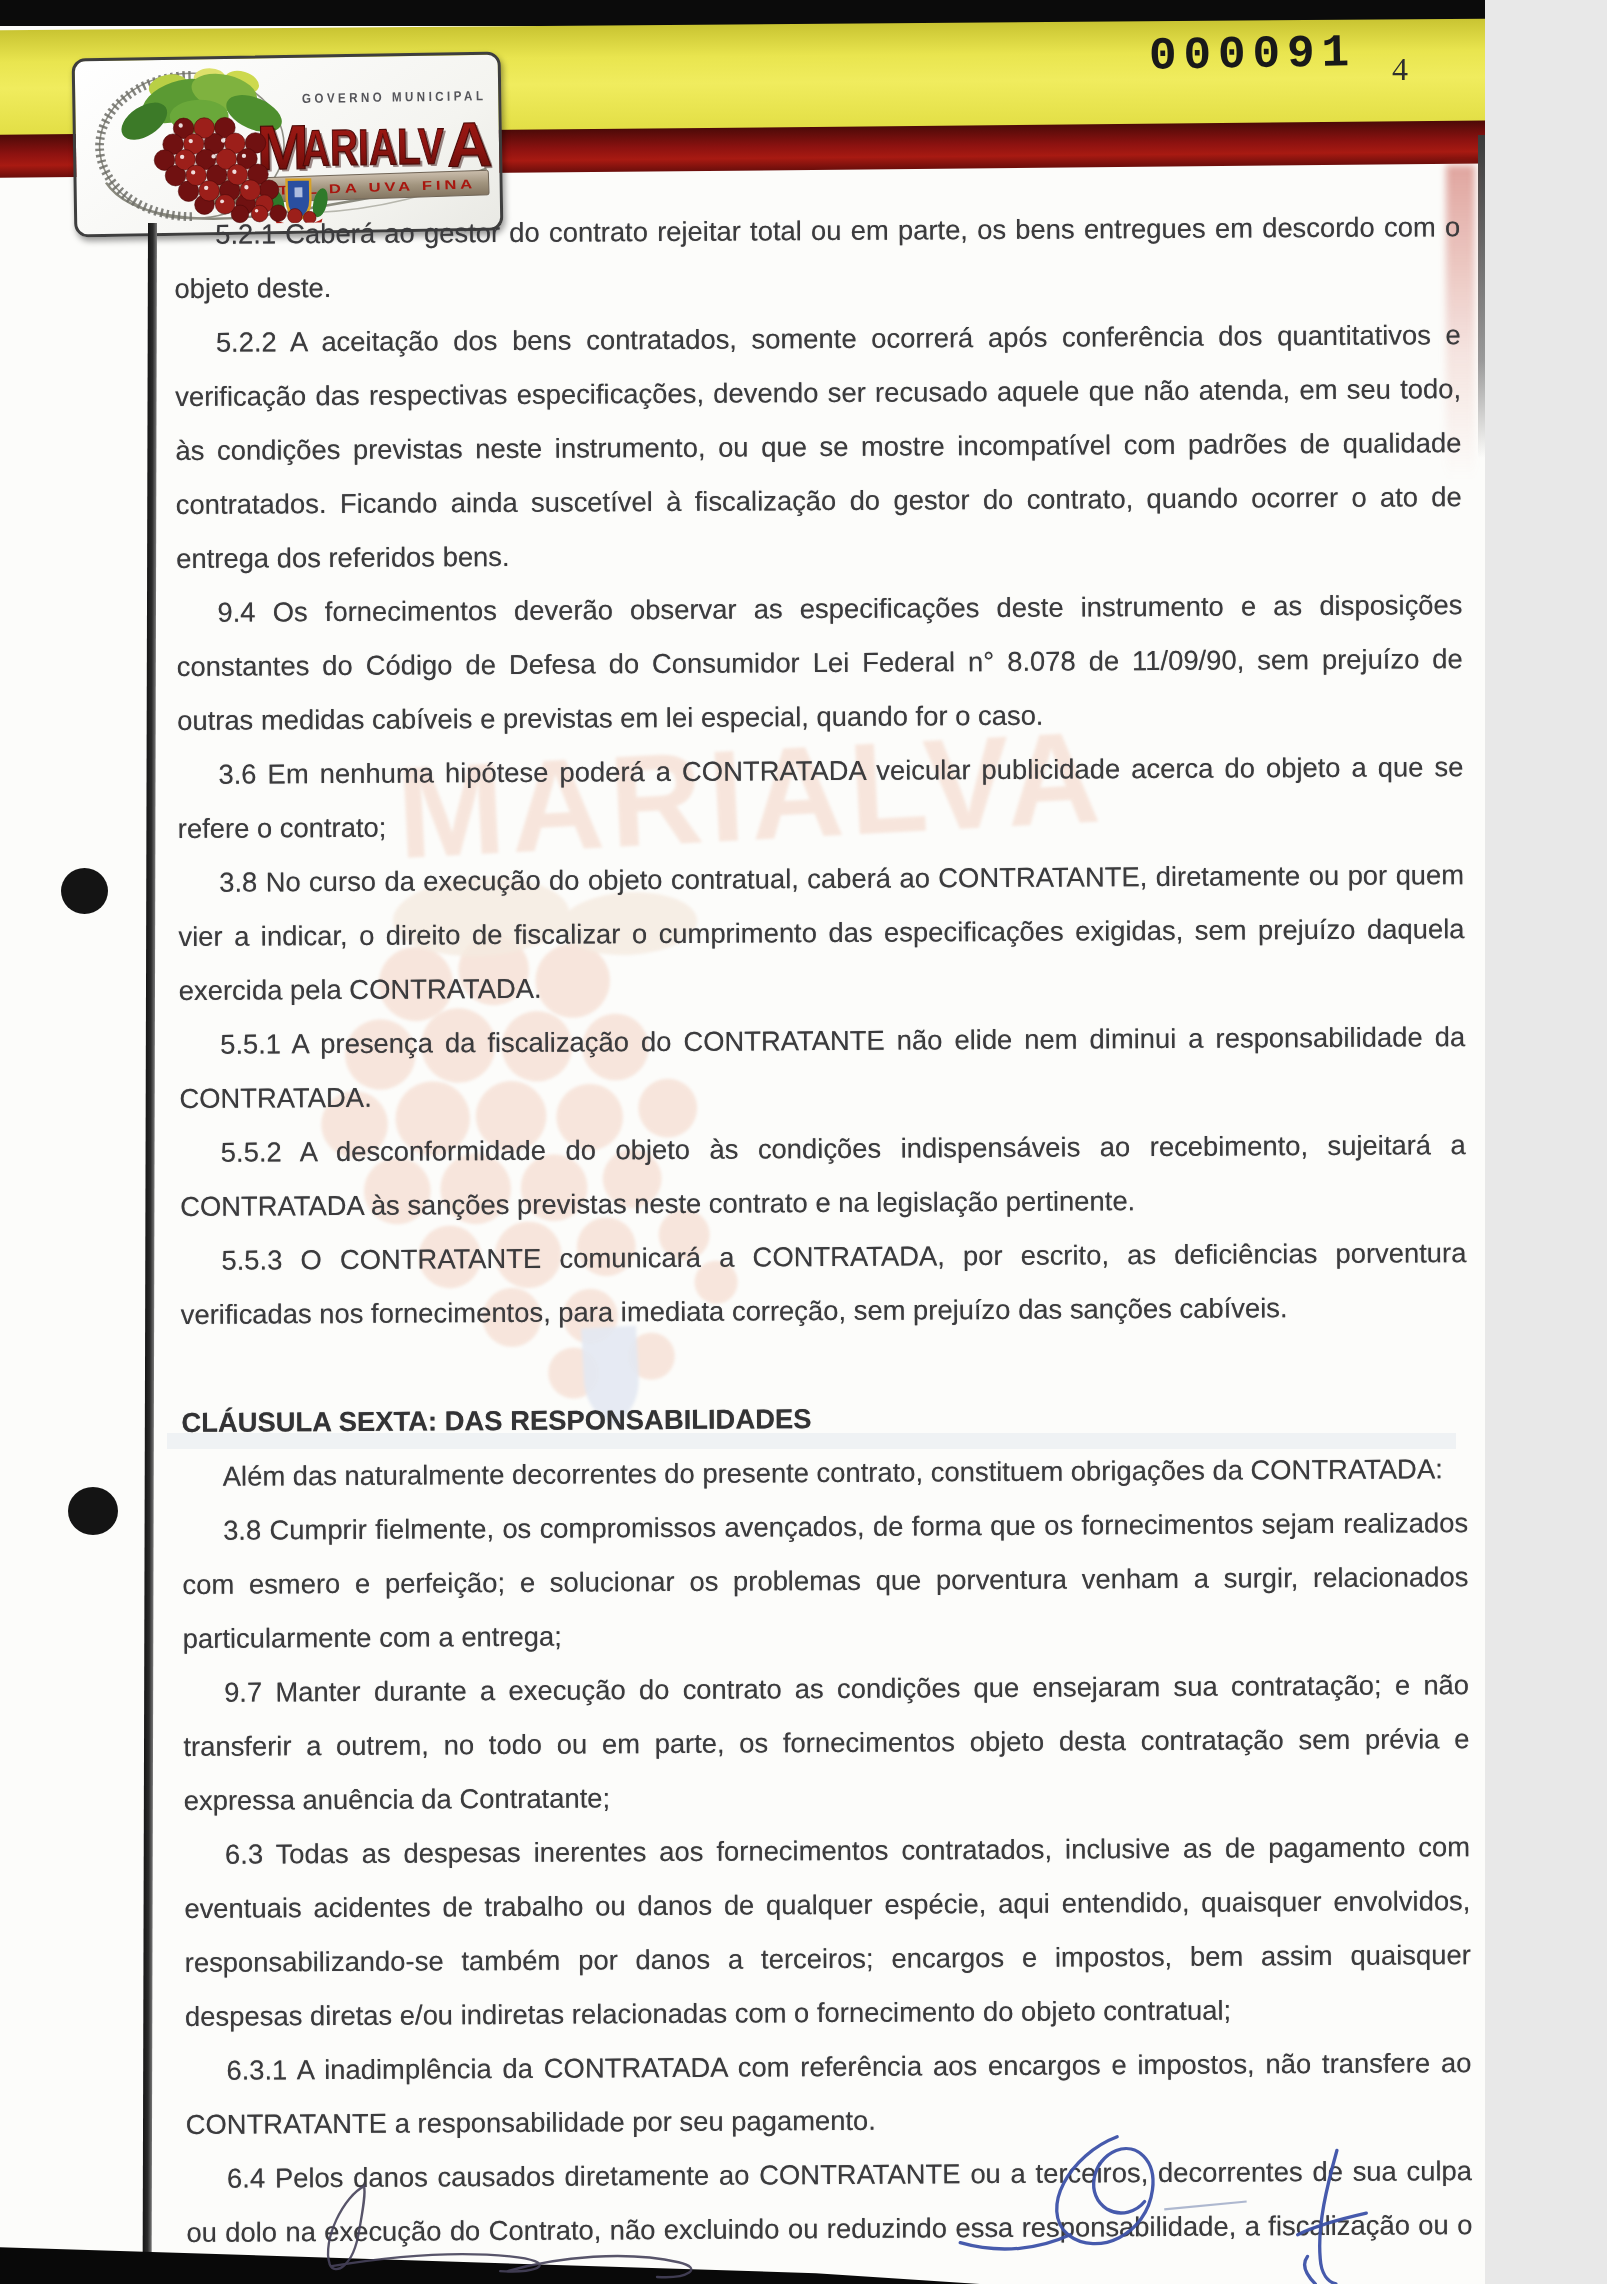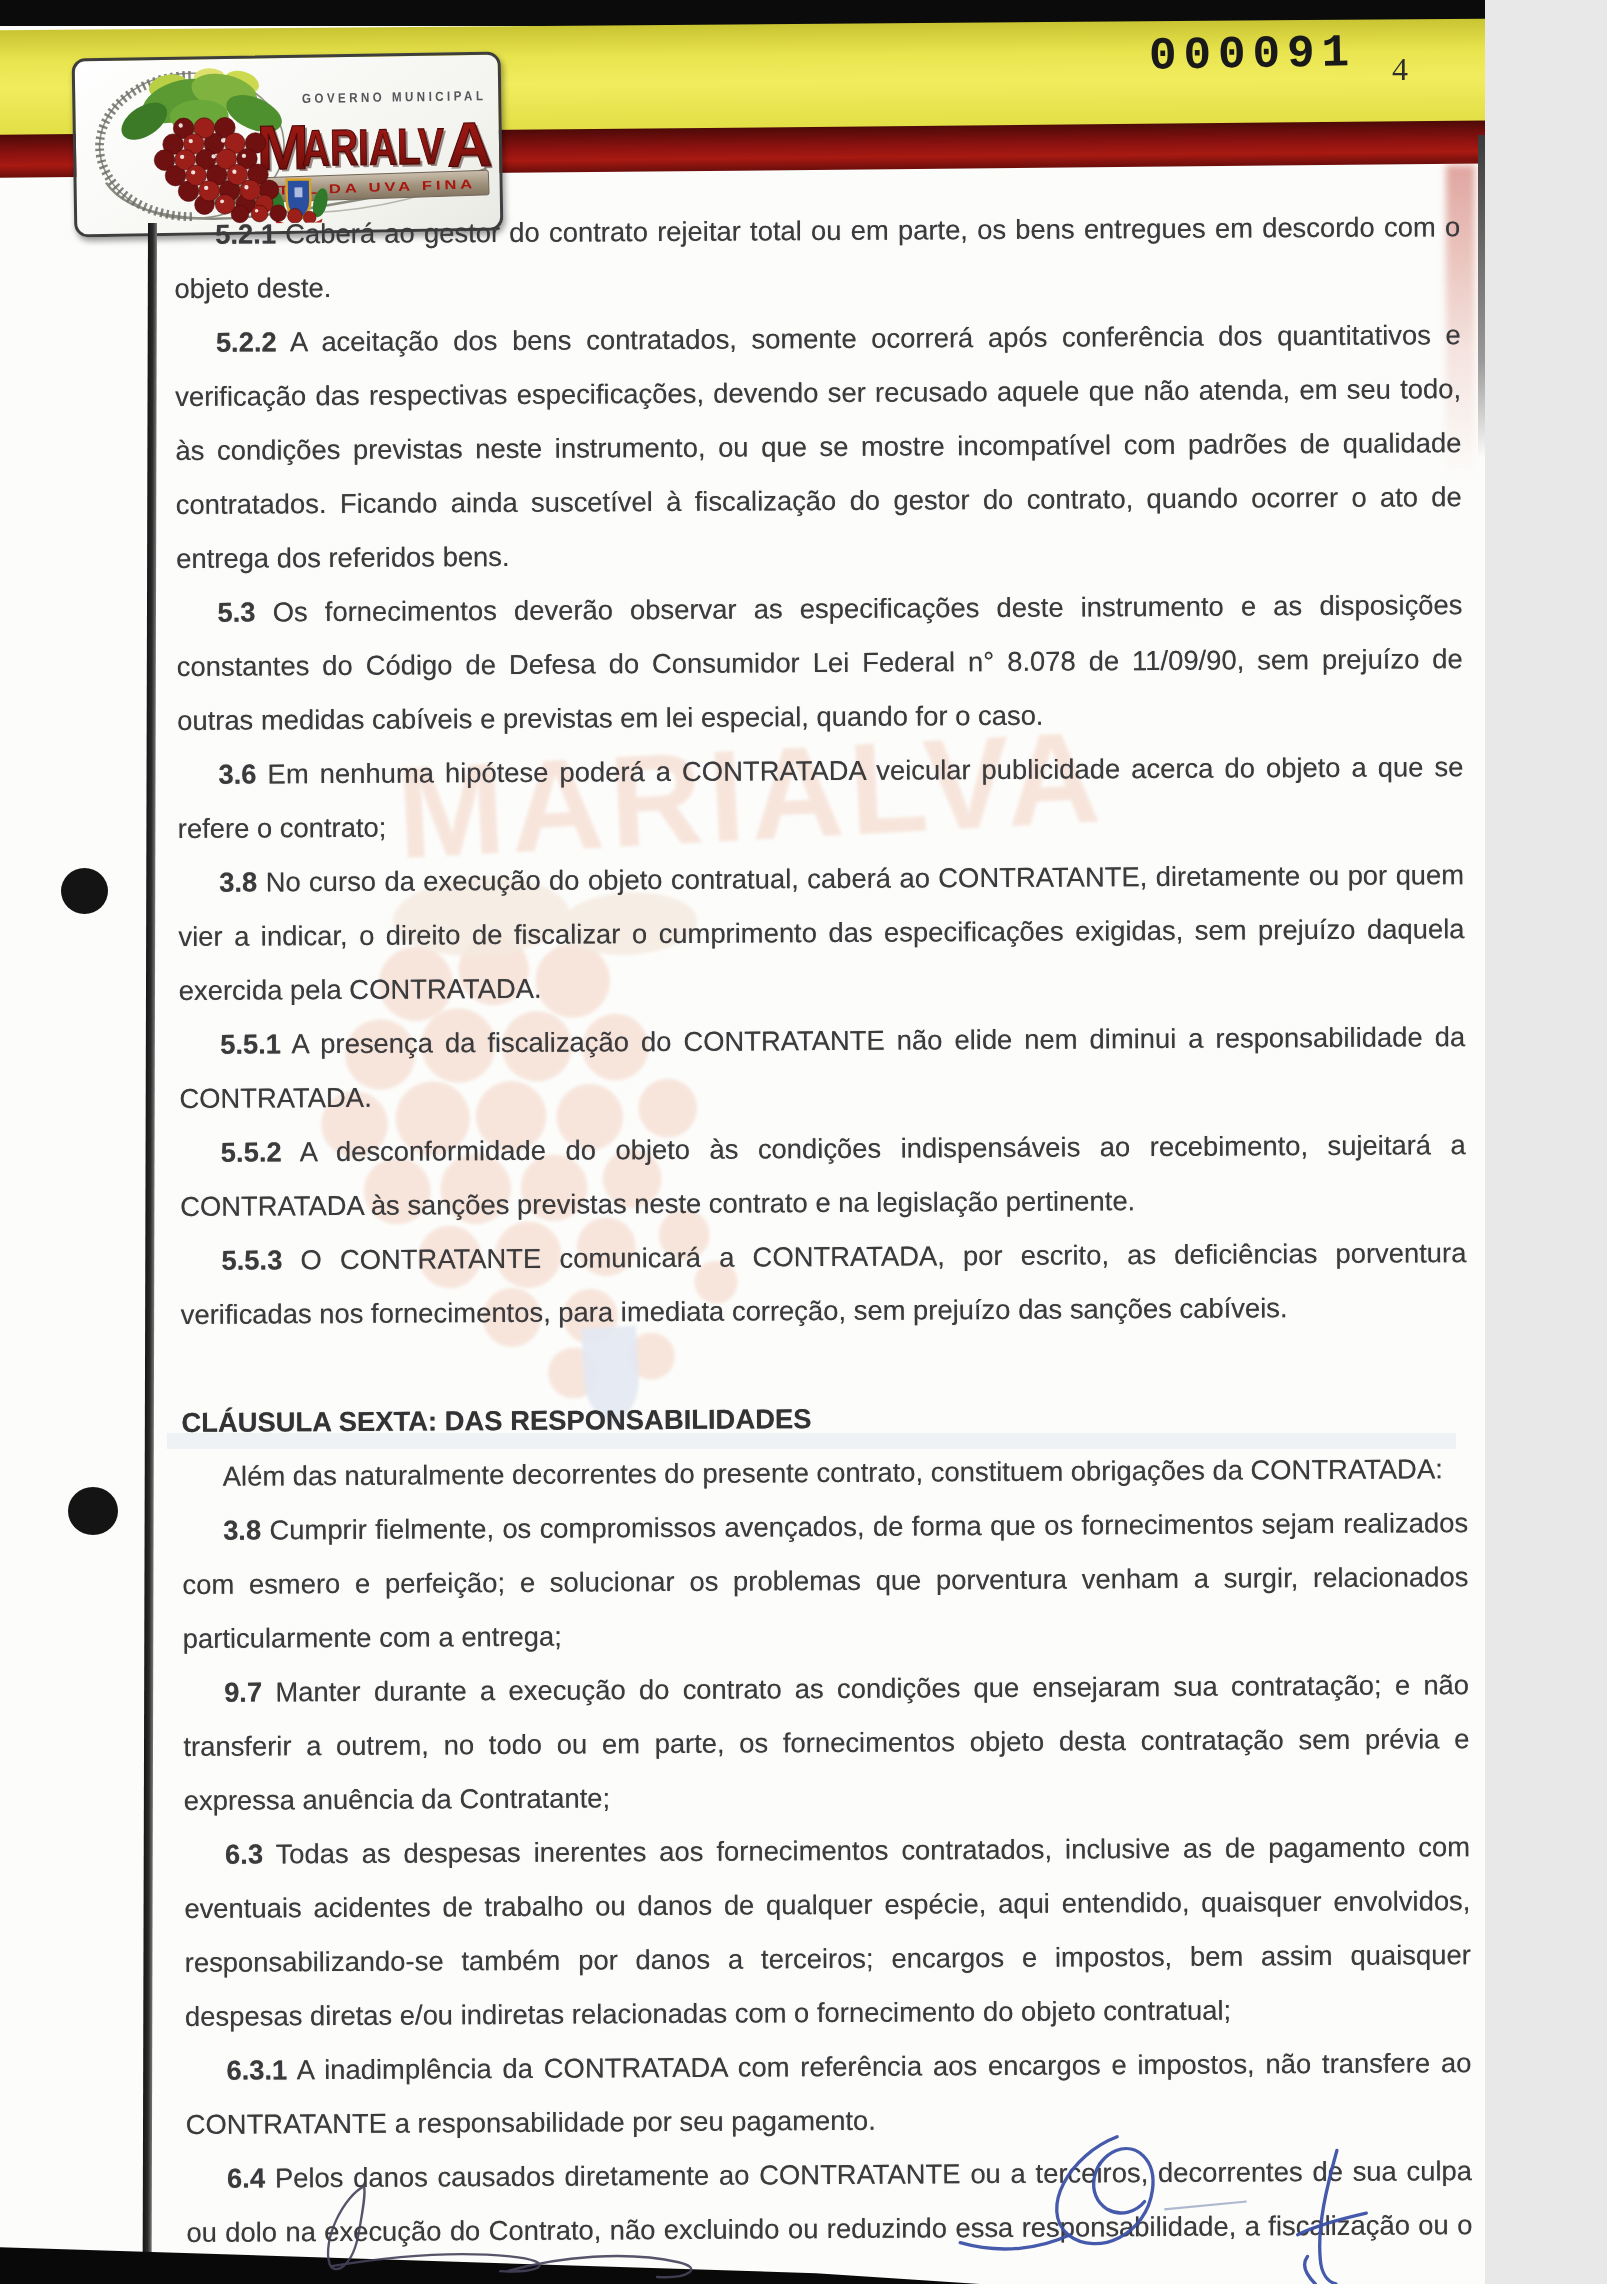--- a/index.html
+++ b/index.html
@@ -45,21 +45,21 @@
   .wm-text{position:absolute;left:167px;top:29px;font-size:129px;font-weight:bold;
     letter-spacing:5.9px;color:#dd6a38;white-space:nowrap;}
   
   .doc-text{position:absolute;left:174px;top:208px;width:1286px;
     transform:rotate(-0.35deg);transform-origin:left top;
     font-size:27.4px;line-height:54px;color:#3b3b3d;text-align:justify;
     text-shadow:0 0 0.7px rgba(55,55,58,.6);}
   .doc-text p{margin:0;}
   .doc-text p.para{text-indent:41px;}
   .doc-text p.heading{font-weight:bold;text-indent:0;margin-top:54px;color:#333335;}
-  .doc-text b{font-weight:bold;}
+  .doc-text b{font-weight:normal;}
   .scan-band{position:absolute;left:167px;top:1433px;width:1289px;height:15.7px;
     background:rgba(185,198,214,.18);}
   
   .wedge{position:absolute;left:0;top:2243px;width:995px;height:42px;background:#090909;
     clip-path:polygon(0 10%,82% 72%,100% 100%,0 100%);}
   .doodle{position:absolute;left:167px;top:2168px;}
   .signature{position:absolute;left:921px;top:2115px;}
 </style>
 </head>
 <body>
@@ -235,21 +235,21 @@
 
   <div class="scan-band"></div>
 
   <div class="margin-line"></div>
   <div class="hole hole-1"></div>
   <div class="hole hole-2"></div>
 
   <div class="doc-text">
       <p class="para"><b>5.2.1</b> Caberá ao gestor do contrato rejeitar total ou em parte, os bens entregues em descordo com o objeto deste.</p>
       <p class="para"><b>5.2.2</b> A aceitação dos bens contratados, somente ocorrerá após conferência dos quantitativos e verificação das respectivas especificações, devendo ser recusado aquele que não atenda, em seu todo, às condições previstas neste instrumento, ou que se mostre incompatível com padrões de qualidade contratados. Ficando ainda suscetível à fiscalização do gestor do contrato, quando ocorrer o ato de entrega dos referidos bens.</p>
-      <p class="para"><b>5.3</b> Os fornecimentos deverão observar as especificações deste instrumento e as disposições constantes do Código de Defesa do Consumidor Lei Federal n° 8.078 de 11/09/90, sem prejuízo de outras medidas cabíveis e previstas em lei especial, quando for o caso.</p>
+      <p class="para"><b>9.4</b> Os fornecimentos deverão observar as especificações deste instrumento e as disposições constantes do Código de Defesa do Consumidor Lei Federal n° 8.078 de 11/09/90, sem prejuízo de outras medidas cabíveis e previstas em lei especial, quando for o caso.</p>
       <p class="para"><b>3.6</b> Em nenhuma hipótese poderá a CONTRATADA veicular publicidade acerca do objeto a que se refere o contrato;</p>
       <p class="para"><b>3.8</b> No curso da execução do objeto contratual, caberá ao CONTRATANTE, diretamente ou por quem vier a indicar, o direito de fiscalizar o cumprimento das especificações exigidas, sem prejuízo daquela exercida pela CONTRATADA.</p>
       <p class="para"><b>5.5.1</b> A presença da fiscalização do CONTRATANTE não elide nem diminui a responsabilidade da CONTRATADA.</p>
       <p class="para"><b>5.5.2</b> A desconformidade do objeto às condições indispensáveis ao recebimento, sujeitará a CONTRATADA às sanções previstas neste contrato e na legislação pertinente.</p>
       <p class="para"><b>5.5.3</b> O CONTRATANTE comunicará a CONTRATADA, por escrito, as deficiências porventura verificadas nos fornecimentos, para imediata correção, sem prejuízo das sanções cabíveis.</p>
       <p class="heading">CLÁUSULA SEXTA: DAS RESPONSABILIDADES</p>
       <p class="para">Além das naturalmente decorrentes do presente contrato, constituem obrigações da CONTRATADA:</p>
       <p class="para"><b>3.8</b> Cumprir fielmente, os compromissos avençados, de forma que os fornecimentos sejam realizados com esmero e perfeição; e solucionar os problemas que porventura venham a surgir, relacionados particularmente com a entrega;</p>
       <p class="para"><b>9.7</b> Manter durante a execução do contrato as condições que ensejaram sua contratação; e não transferir a outrem, no todo ou em parte, os fornecimentos objeto desta contratação sem prévia e expressa anuência da Contratante;</p>
       <p class="para"><b>6.3</b> Todas as despesas inerentes aos fornecimentos contratados, inclusive as de pagamento com eventuais acidentes de trabalho ou danos de qualquer espécie, aqui entendido, quaisquer envolvidos, responsabilizando-se também por danos a terceiros; encargos e impostos, bem assim quaisquer despesas diretas e/ou indiretas relacionadas com o fornecimento do objeto contratual;</p>

